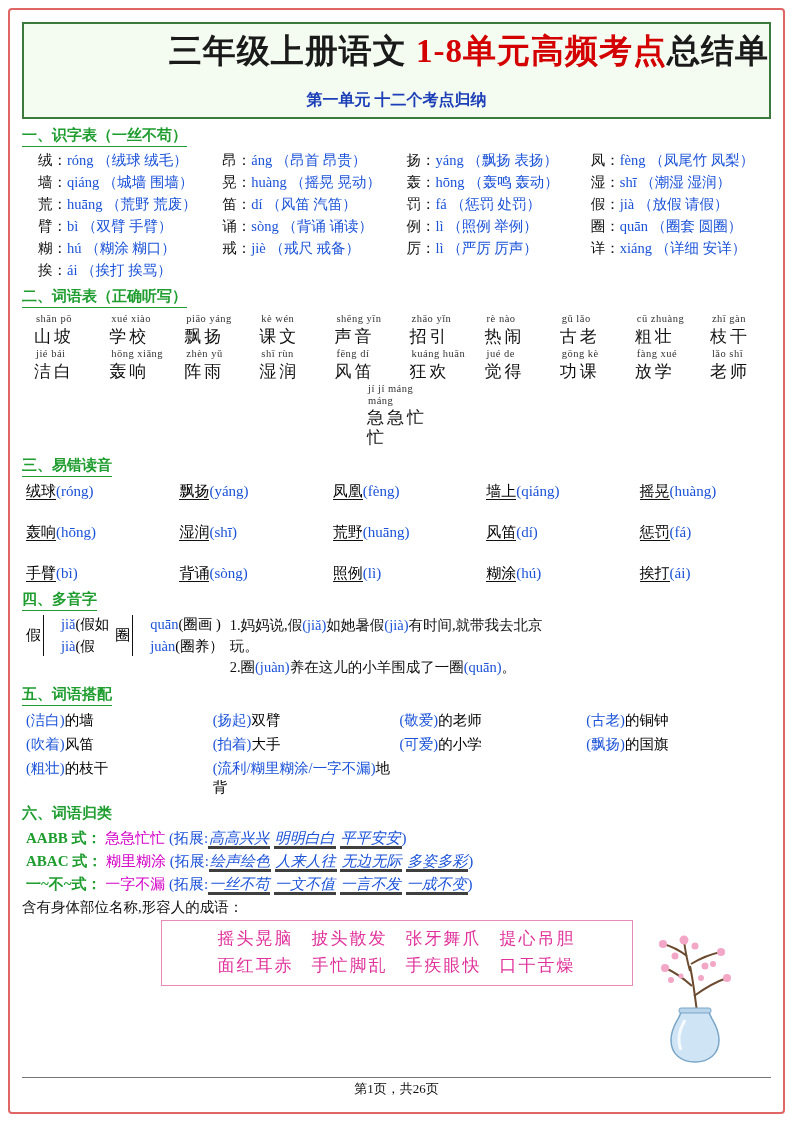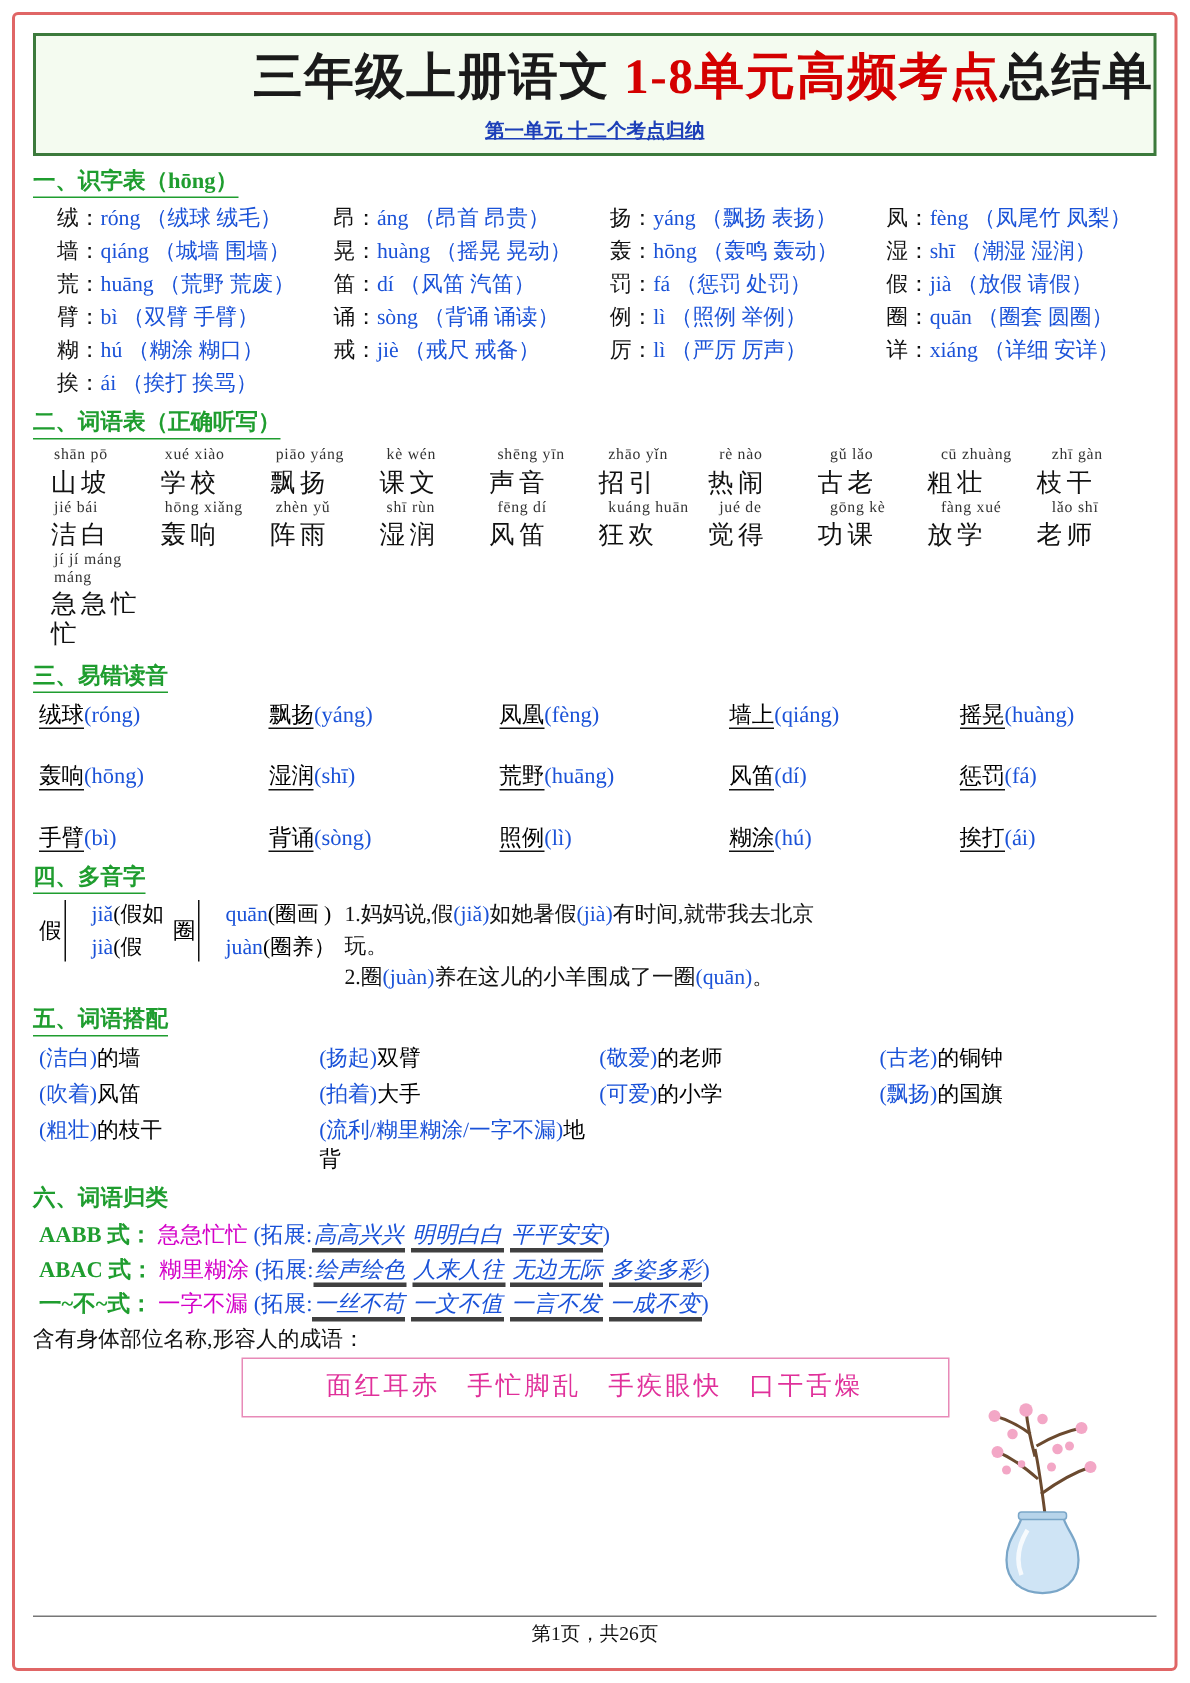--- a/index.html
+++ b/index.html
@@ -26,22 +26,22 @@
     text-align:center;
     padding:5px 0 6px 0;
   }
   .title-line{
     font-size:33px;font-weight:bold;color:#1a1a1a;letter-spacing:1px;
     white-space:nowrap;
     text-align:right;
   }
   .title-line .red{color:#d40000;}
   .subtitle{
-    margin-top:4px;
-    font-size:13px;font-weight:bold;color:#1c3fb8;text-decoration:underline;
+    margin-top:16px;
+    font-size:16px;font-weight:bold;color:#1c3fb8;
   }
   
   .sec-head{
     color:#1f9d2f;font-weight:bold;font-size:15px;
     margin:7px 0 2px 0;
     display:inline-block;
     border-bottom:1px solid #1f9d2f;
     padding-bottom:1px;
   }
   .sec-head.plain{border-bottom:none;}
@@ -54,21 +54,21 @@
     margin-top:2px;
   }
   .zb-item .ch{color:#111;}
   .zb-item .py{color:#1a52d8;}
   .zb-item .ex{color:#1a52d8;}
   
   .cibiao{
     margin-top:3px;padding-left:10px;
   }
   .cb-row{
-    display:flex;gap:0px;margin-bottom:2px;
+    display:flex;gap:12px;margin-bottom:2px;justify-content:center;
   }
   .cb-cell{
     width:71px;text-align:center;
   }
   .cb-py{
     font-size:10.5px;color:#333;letter-spacing:0.5px;line-height:1.1;
     text-align:left;padding-left:4px;
   }
   .cb-word{
     font-size:17px;color:#111;line-height:1.15;letter-spacing:3px;
@@ -145,21 +145,21 @@
 
   
   <div class="title-box">
     <div class="title-line">
       <span>三年级上册语文 </span><span class="red">1-8单元高频考点</span><span>总结单</span>
     </div>
     <div class="subtitle">第一单元  十二个考点归纳</div>
   </div>
 
   
-  <div class="sec-head">一、识字表（hōng）</div>
+  <div class="sec-head">一、识字表（一丝不苟）</div>
   <div class="zibiao" id="zb">
       <div class="zb-item"><span class="ch">绒：</span><span class="py">róng </span><span class="ex">（绒球  绒毛）</span></div>
       <div class="zb-item"><span class="ch">昂：</span><span class="py">áng </span><span class="ex">（昂首  昂贵）</span></div>
       <div class="zb-item"><span class="ch">扬：</span><span class="py">yáng </span><span class="ex">（飘扬  表扬）</span></div>
       <div class="zb-item"><span class="ch">凤：</span><span class="py">fèng </span><span class="ex">（凤尾竹  凤梨）</span></div>
       <div class="zb-item"><span class="ch">墙：</span><span class="py">qiáng </span><span class="ex">（城墙  围墙）</span></div>
       <div class="zb-item"><span class="ch">晃：</span><span class="py">huàng </span><span class="ex">（摇晃  晃动）</span></div>
       <div class="zb-item"><span class="ch">轰：</span><span class="py">hōng </span><span class="ex">（轰鸣  轰动）</span></div>
       <div class="zb-item"><span class="ch">湿：</span><span class="py">shī </span><span class="ex">（潮湿  湿润）</span></div>
       <div class="zb-item"><span class="ch">荒：</span><span class="py">huāng </span><span class="ex">（荒野  荒废）</span></div>
@@ -296,20 +296,21 @@
 
   
   <div class="sec-head plain">六、词语归类</div>
   <div class="guilei" id="gl">
       <div class="gl-row"><span class="gl-label">AABB 式：</span><span class="gl-main"> 急急忙忙 </span><span class="gl-ext"><span>(拓展:</span><span class="u">高高兴兴</span><span>  </span><span class="u">明明白白</span><span>  </span><span class="u">平平安安</span><span>)</span></span></div>
       <div class="gl-row"><span class="gl-label">ABAC 式：</span><span class="gl-main"> 糊里糊涂 </span><span class="gl-ext"><span>(拓展:</span><span class="u">绘声绘色</span><span>  </span><span class="u">人来人往</span><span>  </span><span class="u">无边无际</span><span>  </span><span class="u">多姿多彩</span><span>)</span></span></div>
       <div class="gl-row"><span class="gl-label">一~不~式：</span><span class="gl-main"> 一字不漏 </span><span class="gl-ext"><span>(拓展:</span><span class="u">一丝不苟</span><span>  </span><span class="u">一文不值</span><span>  </span><span class="u">一言不发</span><span>  </span><span class="u">一成不变</span><span>)</span></span></div>
     </div>
   <div class="chengyu-title">含有身体部位名称,形容人的成语：</div>
   <div class="chengyu-box" id="cy">
+      <div><span>摇头晃脑</span><span>披头散发</span><span>张牙舞爪</span><span>提心吊胆</span></div>
       <div><span>面红耳赤</span><span>手忙脚乱</span><span>手疾眼快</span><span>口干舌燥</span></div>
     </div>
 
   
   <svg class="vase" viewBox="0 0 120 150">
     <g stroke="#6b4a2f" fill="none" stroke-width="2">
       <path d="M62 96 C60 80 58 64 55 50"></path>
       <path d="M57 70 C48 62 40 56 30 52"></path>
       <path d="M59 80 C70 72 80 66 92 62"></path>
       <path d="M55 55 C52 44 50 34 49 24"></path>

